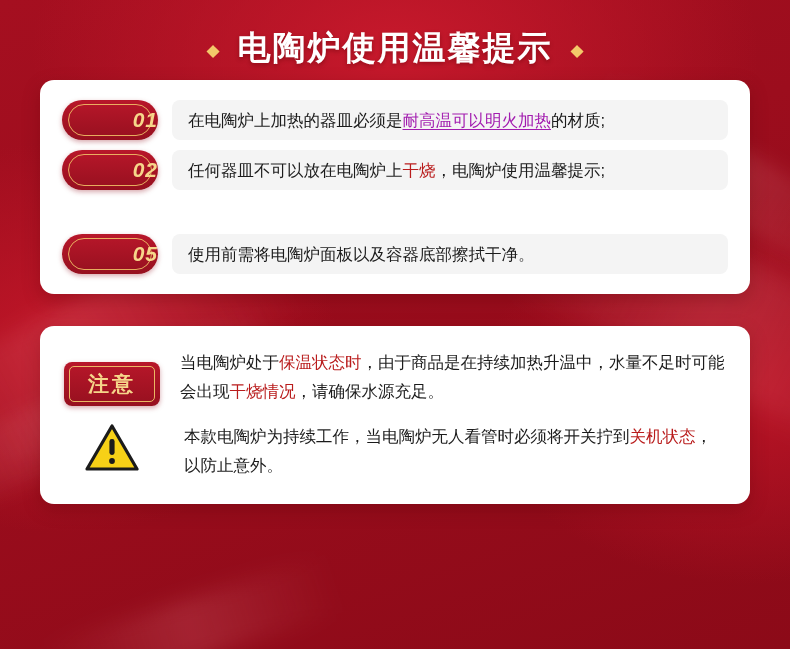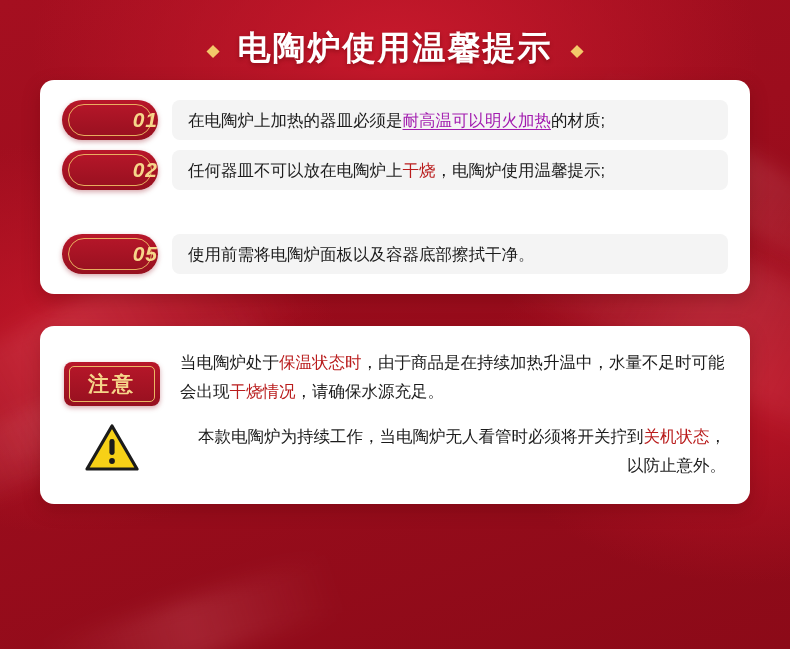--- a/index.html
+++ b/index.html
@@ -250,17 +250,17 @@
       <div class="note-paragraph" id="note-paragraph"><span>当电陶炉处于</span><span class="hl">保温状态时</span><span>，由于商品是在持续加热升温中，水量不足时可能会出现</span><span class="hl">干烧情况</span><span>，请确保水源充足。</span></div>
     </div>
     <div class="note-bottom">
       <div class="warn-icon">
         <svg width="54" height="48" viewBox="0 0 54 48" aria-hidden="true">
           <path d="M27 2 L52 45 L2 45 Z" fill="#f7d117" stroke="#1b1b1b" stroke-width="3.2" stroke-linejoin="round"></path>
           <rect x="24.4" y="15" width="5.2" height="16" rx="2.4" fill="#1b1b1b"></rect>
           <circle cx="27" cy="37" r="2.9" fill="#1b1b1b"></circle>
         </svg>
       </div>
-      <div class="note-paragraph" id="warning-paragraph" style="margin-left:24px;text-align:right;"><span>本款电陶炉为持续工作，当电陶炉无人看管时必须将开关拧到</span><span class="hl">关机状态</span><span>，以防止意外。</span></div>
+      <div class="note-paragraph" id="warning-paragraph" style="margin-left:24px;"><span>本款电陶炉为持续工作，当电陶炉无人看管时必须将开关拧到</span><span class="hl">关机状态</span><span>，以防止意外。</span></div>
     </div>
   </div>
 
 </div>
 
 </body></html>

